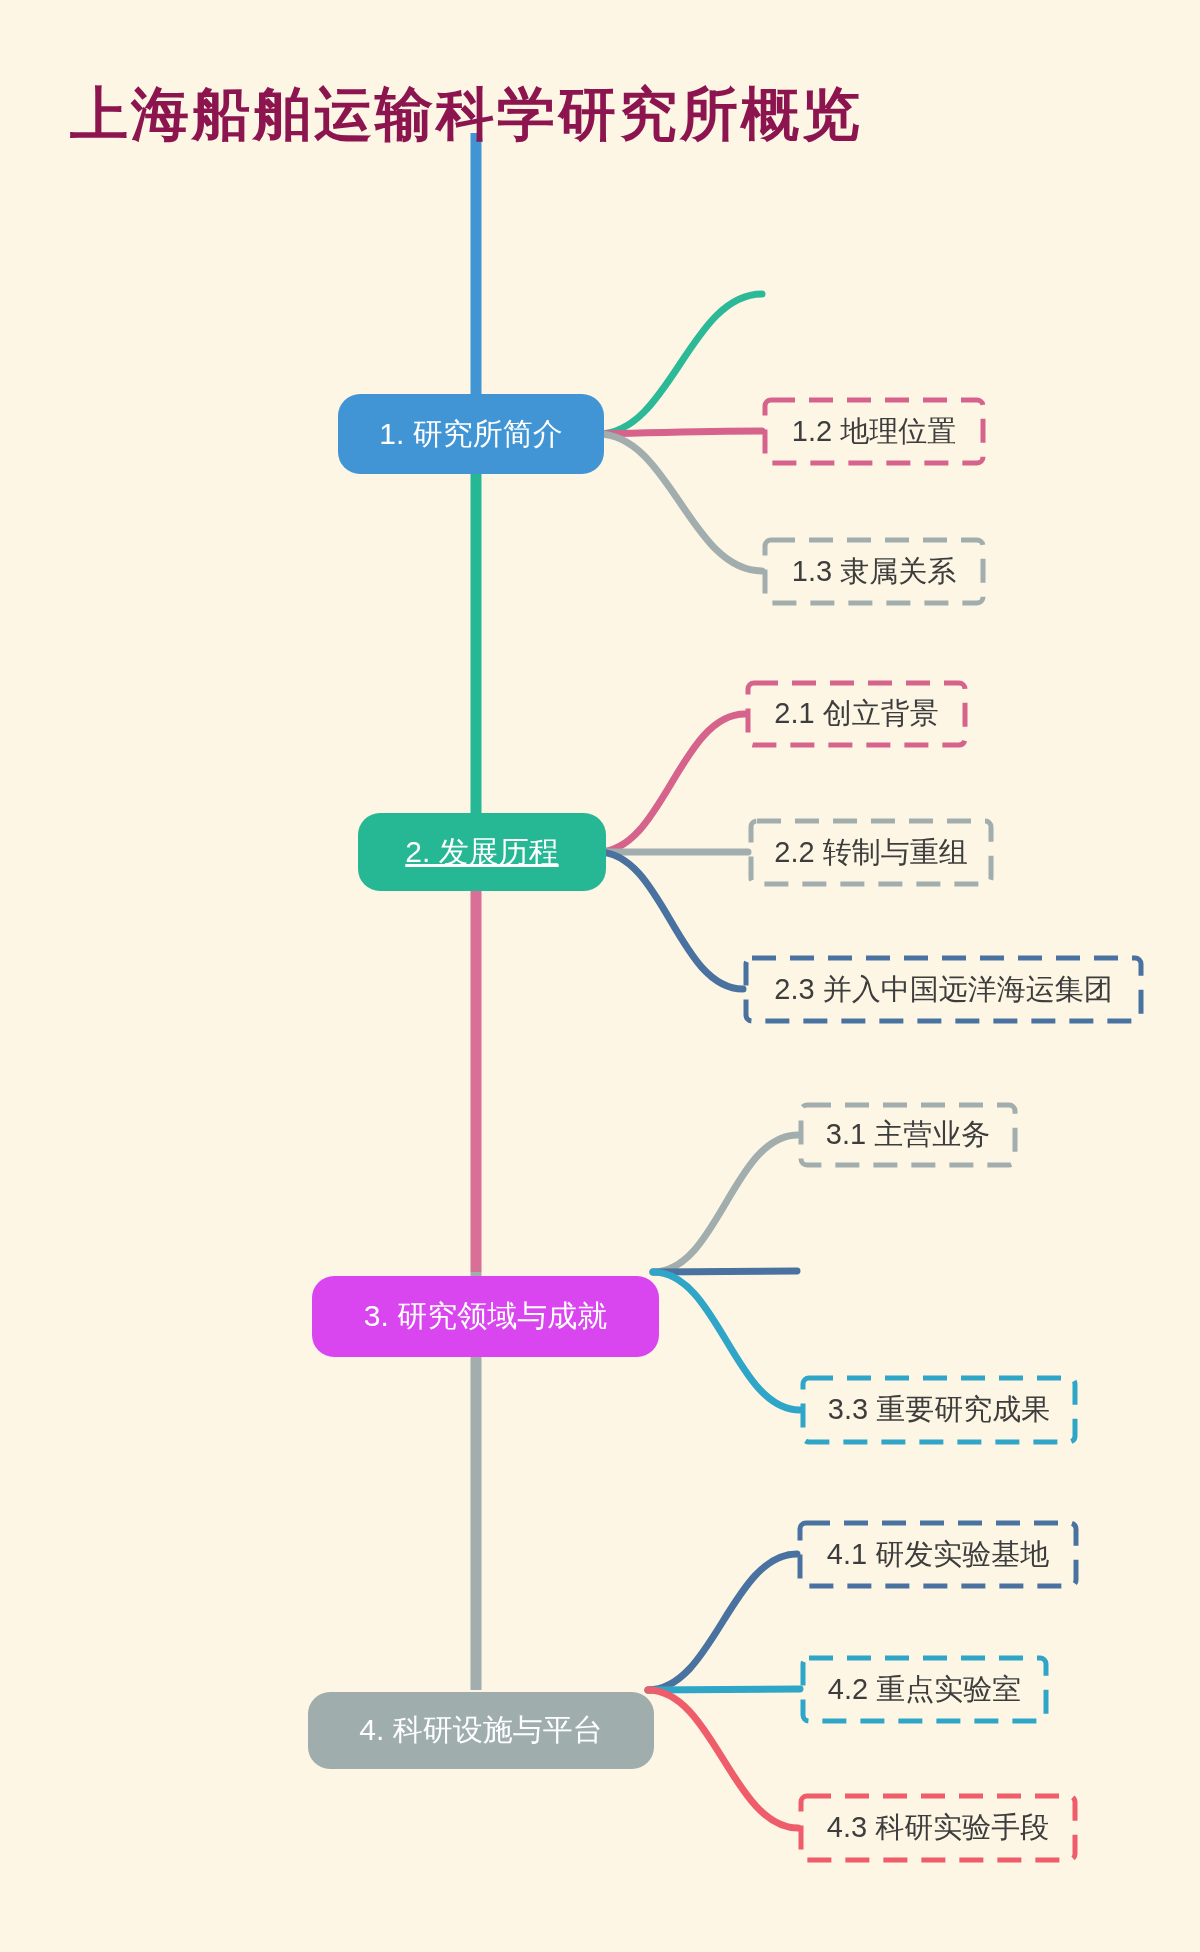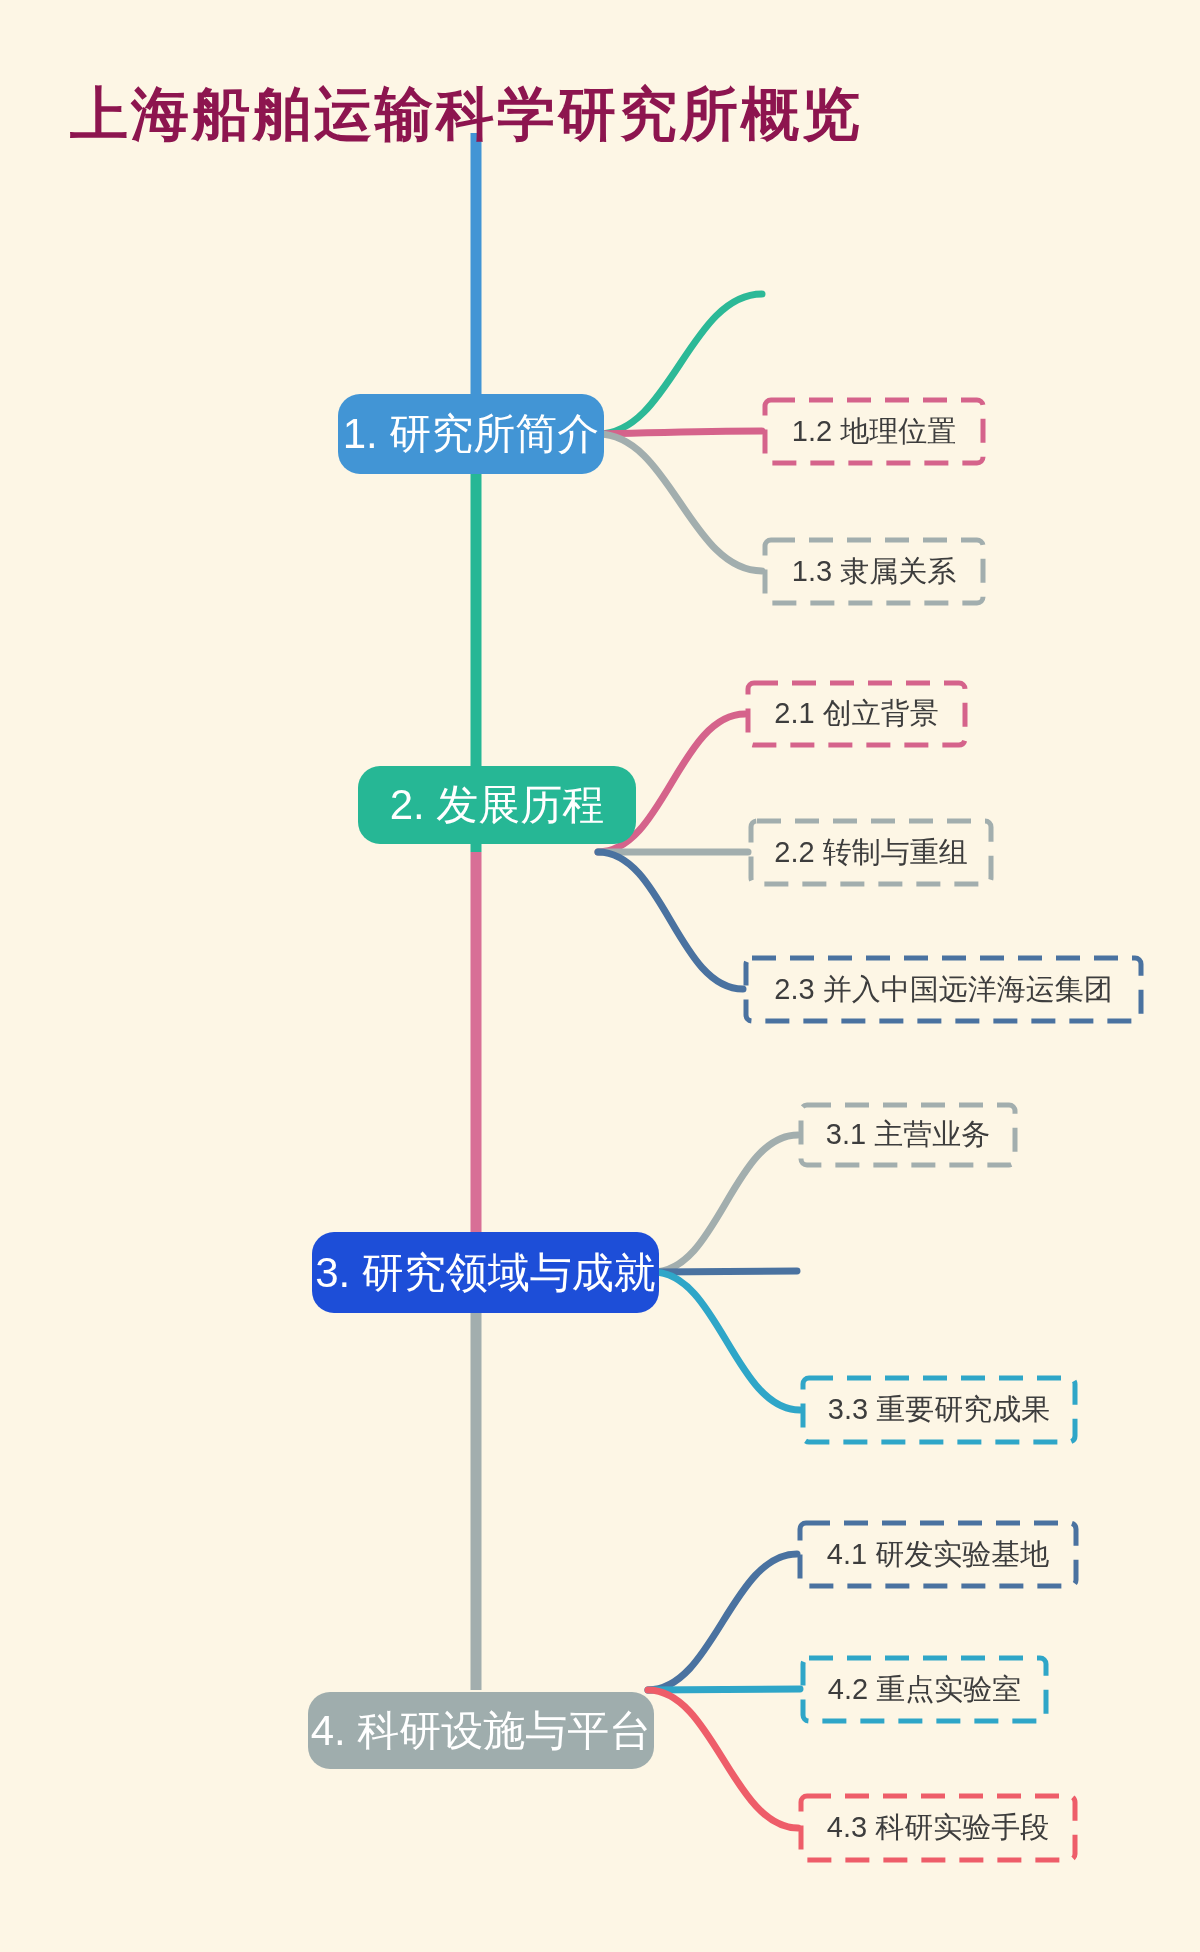--- a/index.html
+++ b/index.html
@@ -38,21 +38,21 @@
   .branch {
     position: absolute;
     border-radius: 22px;
     display: flex;
     align-items: center;
     justify-content: center;
     color: #ffffff;
     z-index: 3;
   }
   .branch-label {
-    font-size: 42px;
+    font-size: 30px;
     white-space: nowrap;
   }
 
   .leaf {
     position: absolute;
     display: flex;
     align-items: center;
     justify-content: center;
     z-index: 2;
   }
@@ -75,21 +75,21 @@
     height: calc(100% - 6px);
     rx: 6px;
     fill: none;
     stroke: var(--c);
     stroke-width: 5;
     stroke-dasharray: 24 14;
   }
 
   
   .n1 { left: 338px; top: 394px; width: 266px; height: 80px; }
-  .n2 { left: 358px; top: 766px; width: 278px; height: 78px; }
+  .n2 { left: 358px; top: 813px; width: 248px; height: 78px; text-decoration: underline; }
   .n3 { left: 312px; top: 1232px; width: 347px; height: 81px; }
   .n4 { left: 308px; top: 1652px; width: 346px; height: 77px; }
 
   
   .c11 { left: 762px; top: 260px;  width: 224px; height: 68px; }
   .c12 { left: 762px; top: 397px;  width: 224px; height: 69px; }
   .c13 { left: 762px; top: 537px;  width: 224px; height: 69px; }
   .c21 { left: 745px; top: 680px;  width: 223px; height: 68px; }
   .c22 { left: 748px; top: 818px;  width: 246px; height: 69px; }
   .c23 { left: 743px; top: 955px;  width: 401px; height: 69px; }
@@ -130,21 +130,21 @@
   </svg>
 
   <div class="title" style="color: rgb(141, 21, 79);">上海船舶运输科学研究所概览</div>
 
   <div class="branch n1" style="background-color: rgb(66, 149, 213);">
     <span class="branch-label">1. 研究所简介</span>
   </div>
   <div class="branch n2" style="background-color: rgb(38, 183, 149);">
     <span class="branch-label">2. 发展历程</span>
   </div>
-  <div class="branch n3" style="background-color: #1d4ed8;">
+  <div class="branch n3" style="background-color: #d946ef; margin-top: 44px;">
     <span class="branch-label">3. 研究领域与成就</span>
   </div>
   <div class="branch n4" style="background-color: rgb(159, 173, 173); margin-top: 40px;">
     <span class="branch-label">4. 科研设施与平台</span>
   </div>
 
   <div class="leaf c12" style="--c: #d5638b;">
     <svg class="dash">
         <rect></rect>
       </svg>

